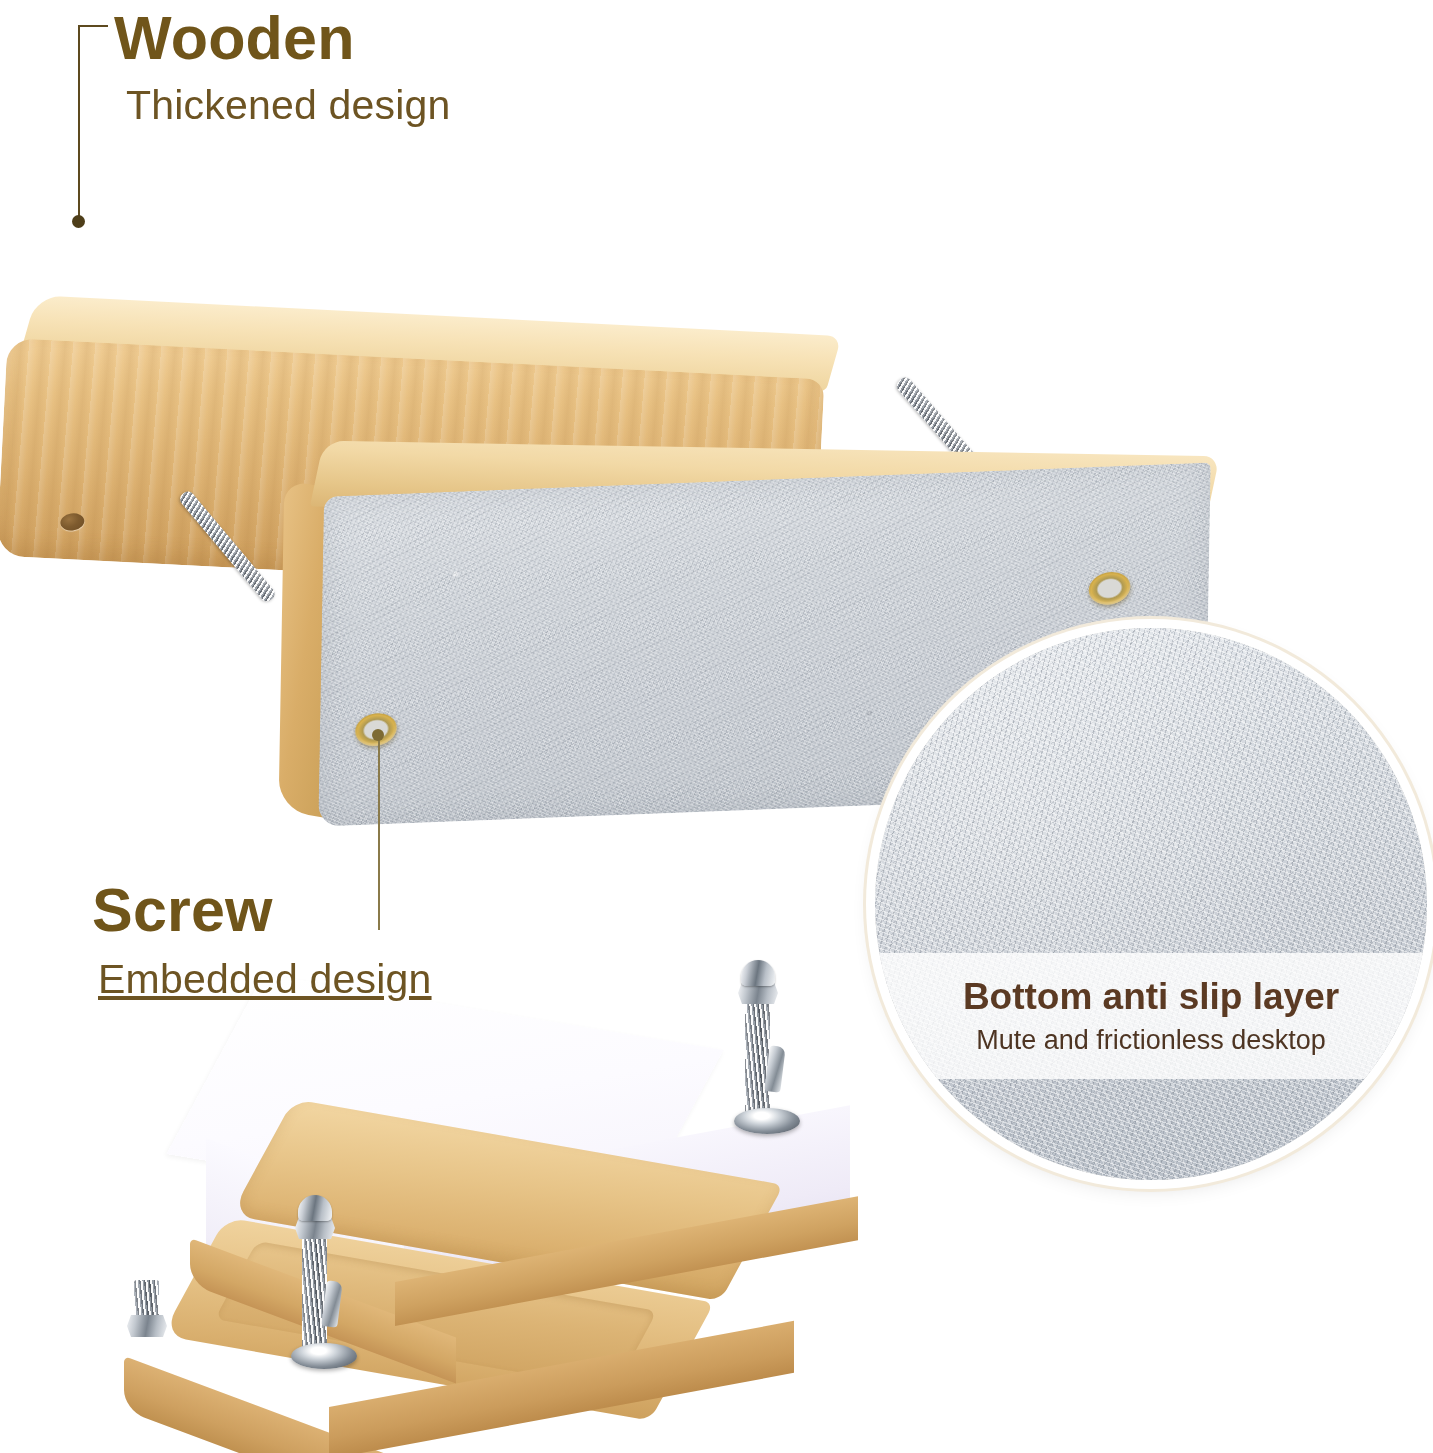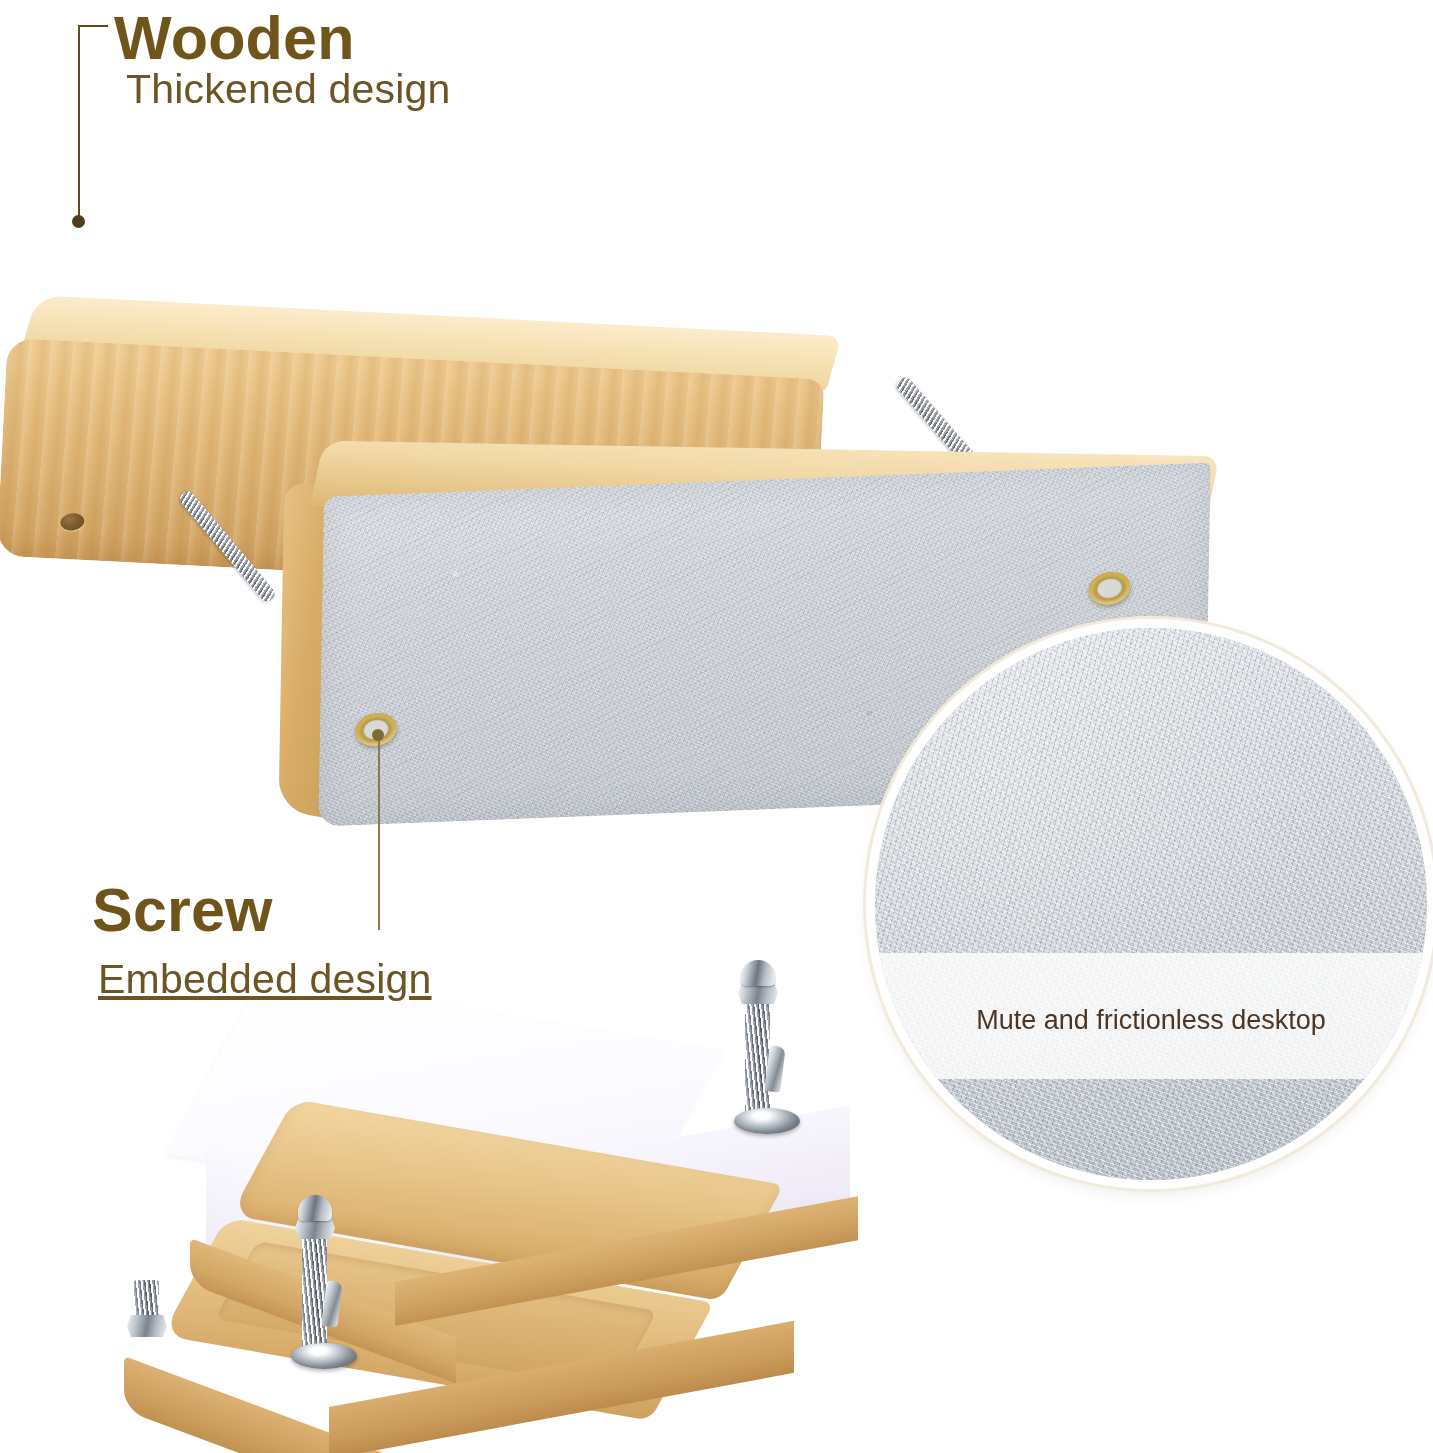--- a/index.html
+++ b/index.html
@@ -15,21 +15,21 @@
   .callout{position:absolute;white-space:nowrap;}
   .callout .ttl{
     font-size:61px;font-weight:bold;color:#70551a;letter-spacing:.2px;line-height:1;
     margin:0;padding:0;
   }
   .callout .sub{
     font-size:41px;font-weight:400;color:#6d5423;letter-spacing:.2px;line-height:1;
     margin:0;padding:0;
   }
   #callout-wooden{left:114px;top:8px;}
-  #callout-wooden .sub{margin-left:12px;text-align:right;}
+  #callout-wooden .sub{margin-top:16px;margin-left:12px;text-align:right;}
   #callout-screw{left:92px;top:880px;}
   #callout-screw .sub{margin-top:18px;margin-left:6px;text-decoration:underline;}
 
   
   .leader-v{position:absolute;width:2px;background:#5d4a1f;}
   .leader-h{position:absolute;height:2px;background:#5d4a1f;}
   .leader-dot{position:absolute;width:13px;height:13px;border-radius:50%;background:#4e3e19;}
   #lead-wooden-h{left:78px;top:25px;width:30px;}
   #lead-wooden-v{left:78px;top:25px;height:196px;}
   #lead-wooden-dot{left:72px;top:215px;}
@@ -285,20 +285,21 @@
     <div id="mb-felt">
       <div class="felt-noise"></div>
     </div>
     <div class="socket" id="mb-socket-l"></div>
     <div class="socket" id="mb-socket-r"></div>
   </div>
 
   <div id="magnifier">
     <div class="felt-noise"></div>
     <div id="mag-band">
+      <div class="bt">Bottom anti slip layer</div>
       <div class="bs">Mute and frictionless desktop</div>
     </div>
   </div>
 
   <div id="press">
     <div id="paper-top"></div>
     <div id="paper-front"></div>
     <div id="paper-right"></div>
 
     <div id="pb-lo-face"></div>

